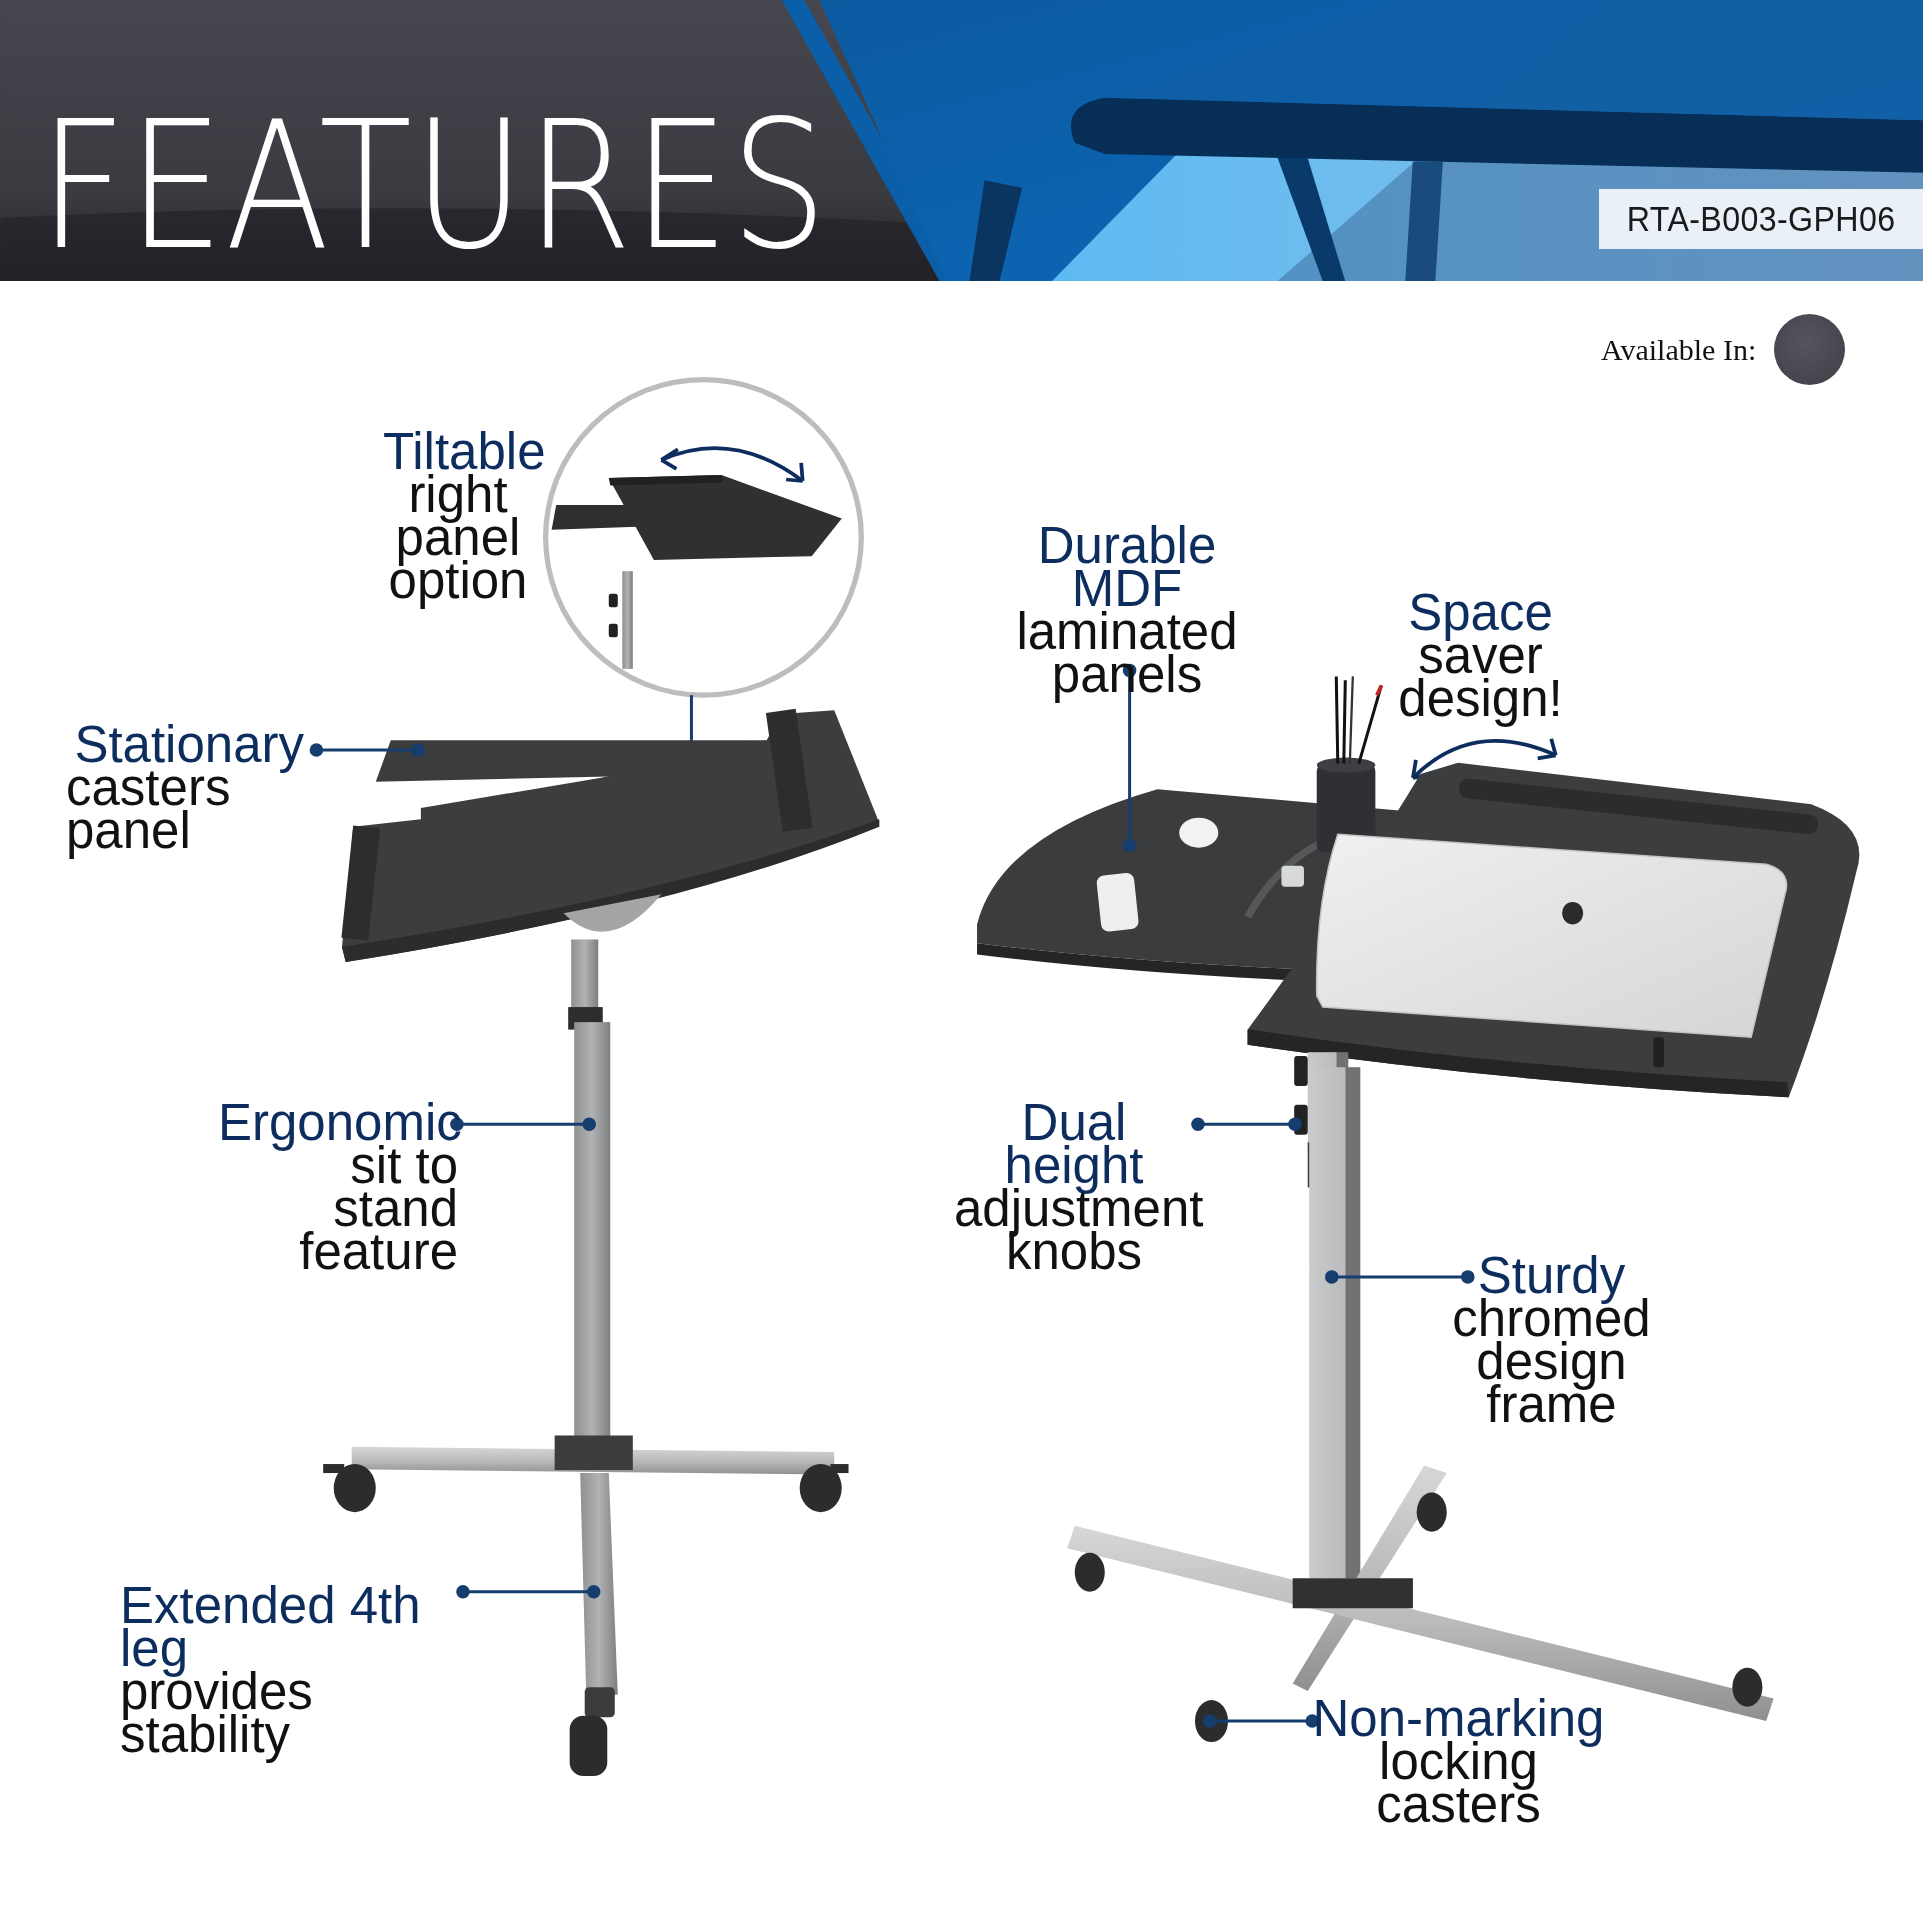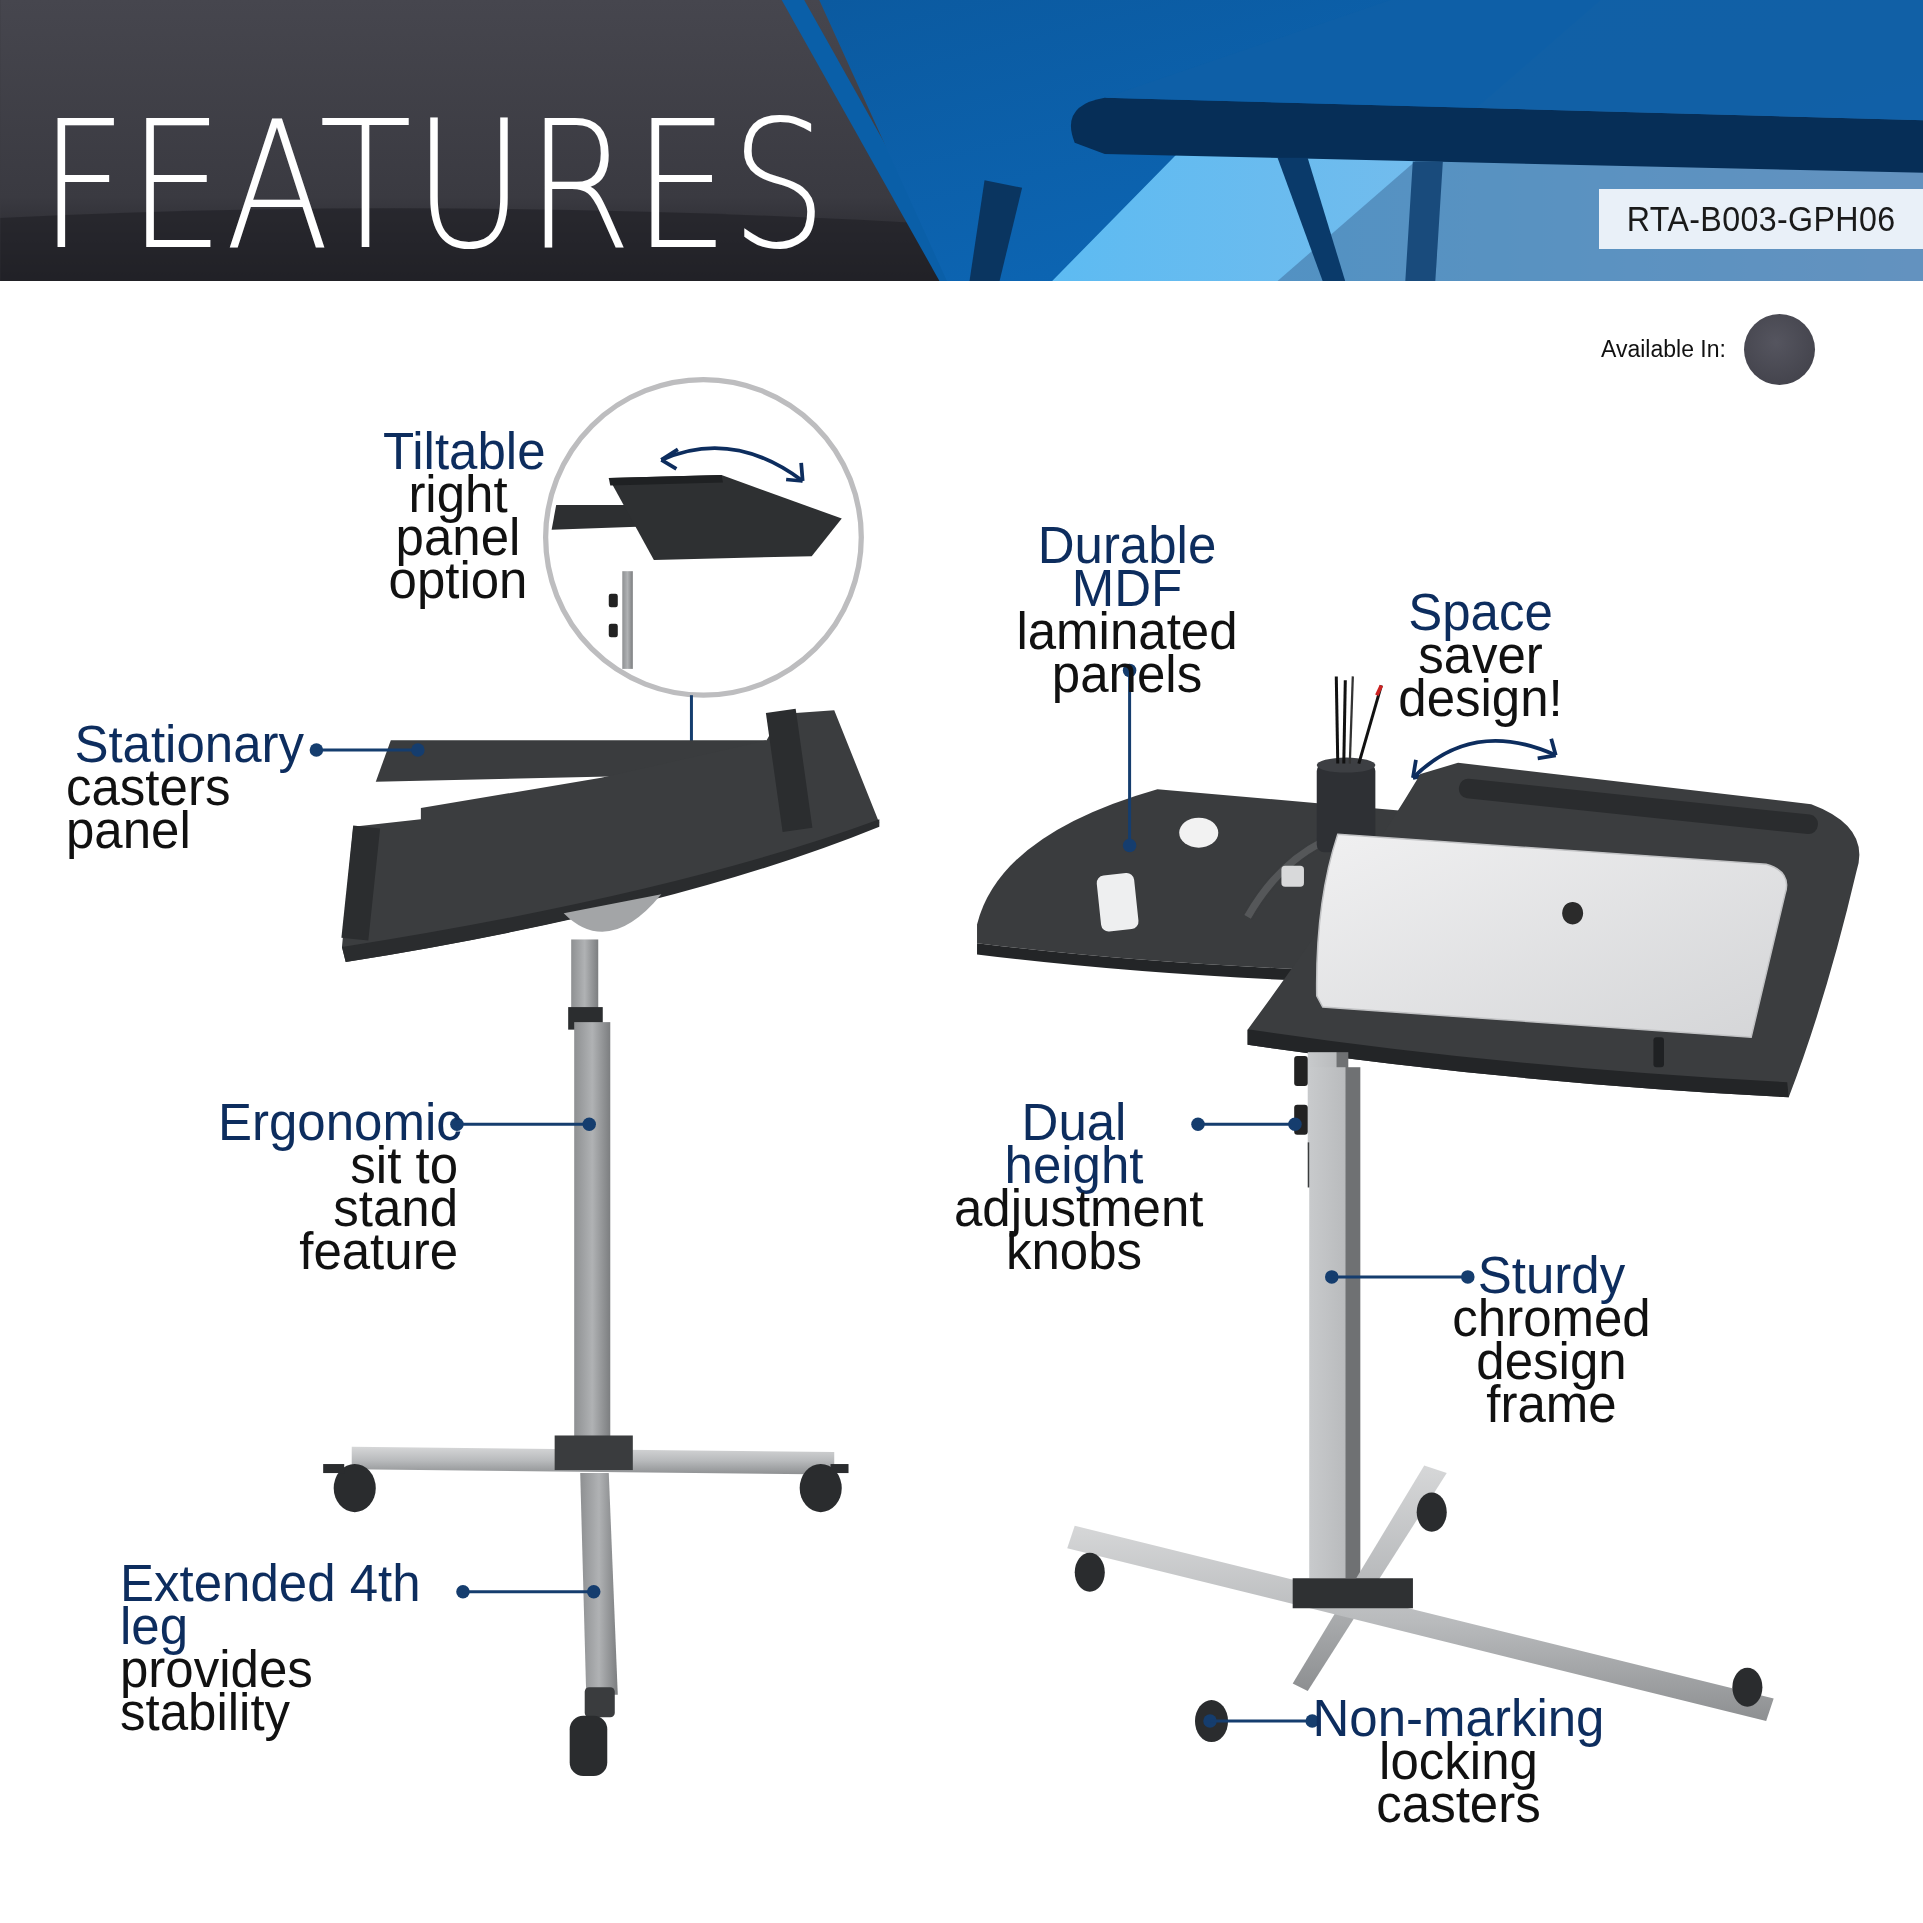--- a/index.html
+++ b/index.html
@@ -25,21 +25,21 @@
       position: absolute; left: 1599px; top: 189px; width: 325px; height: 60px;
       background: #e9f0f8; display: flex; align-items: center; justify-content: center;
     }
     .sku-text {
       font-family: "Liberation Sans", sans-serif; font-size: 35px; color: #1a1a1a;
       transform: scaleX(0.92); letter-spacing: 0.4px;
     }
     .available {
       position: absolute; left: 1601px; top: 314px; display: flex; align-items: center;
     }
-    .available-label { font-family: Liberation Sans, sans-serif; font-size: 23px; color: #111; }
+    .available-label { font-family: Liberation Serif, serif; font-size: 30px; color: #111; }
     .swatch {
       width: 71px; height: 71px; border-radius: 50%; margin-left: 18px;
       background: radial-gradient(circle at 45% 40%, #55555f, #45454e 70%, #3e3e46);
     }
     .callout {
       position: absolute; text-align: center;
       font-family: "Liberation Sans", sans-serif; font-size: 51px; line-height: 43px;
       transform-origin: center top;
     }
     .callout .hl { color: #0d2d5e; display: block; }
@@ -252,21 +252,21 @@
   <span class="rest" style="text-align:left;">casters panel</span>
 </div>
 
 <div class="callout" style="left:218px; top:1101px; width:240px;text-align:right;">
   <span class="hl">Ergonomic</span>
   <span class="rest">sit to stand</span>
   <span class="rest">feature</span>
 </div>
 
 <div class="callout" style="left:120px; top:1562px; width:331px; text-align:left;">
-  <span class="hl" style="text-align:left;">Extended 4th leg</span>
+  <span class="hl" style="text-align:left;margin-top:22px;">Extended 4th leg</span>
   <span class="rest" style="text-align:left;">provides stability</span>
 </div>
 
 <div class="callout" style="left:999px; top:524px; width:256px;">
   <span class="hl">Durable MDF</span>
   <span class="rest">laminated</span>
   <span class="rest">panels</span>
 </div>
 
 <div class="callout" style="left:1398px; top:591px; width:165px;">

